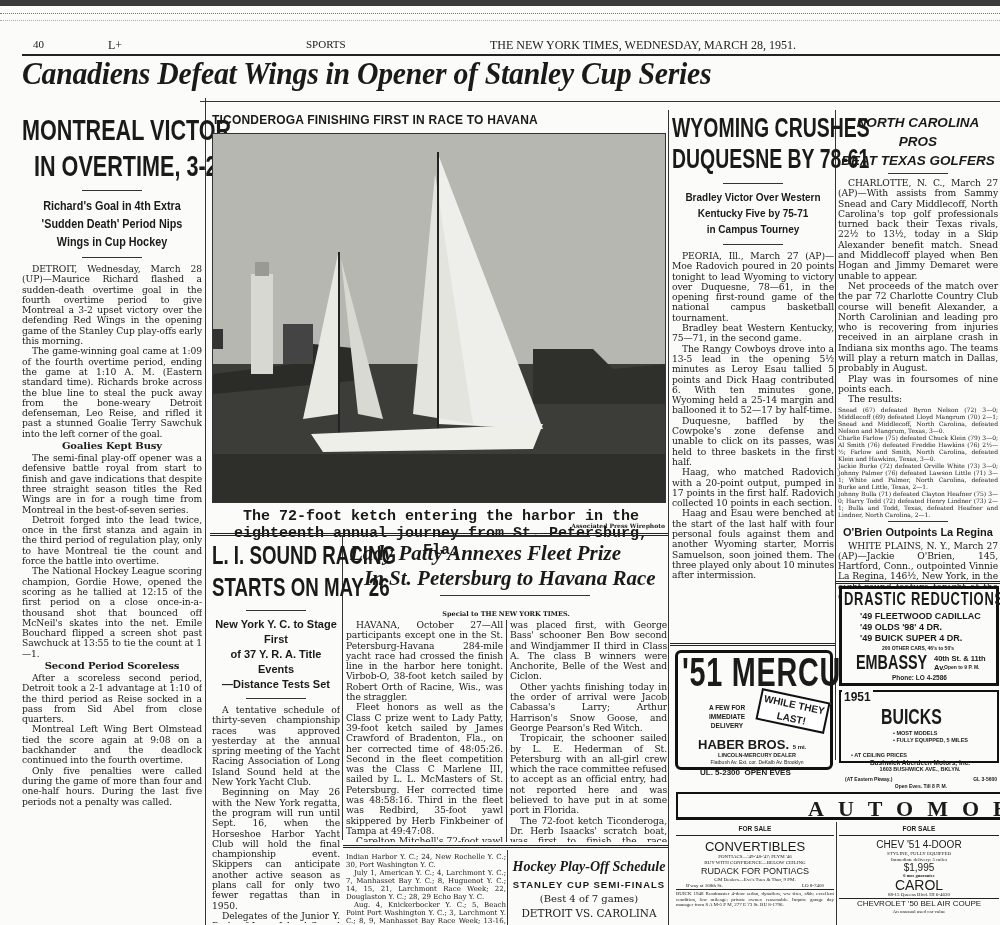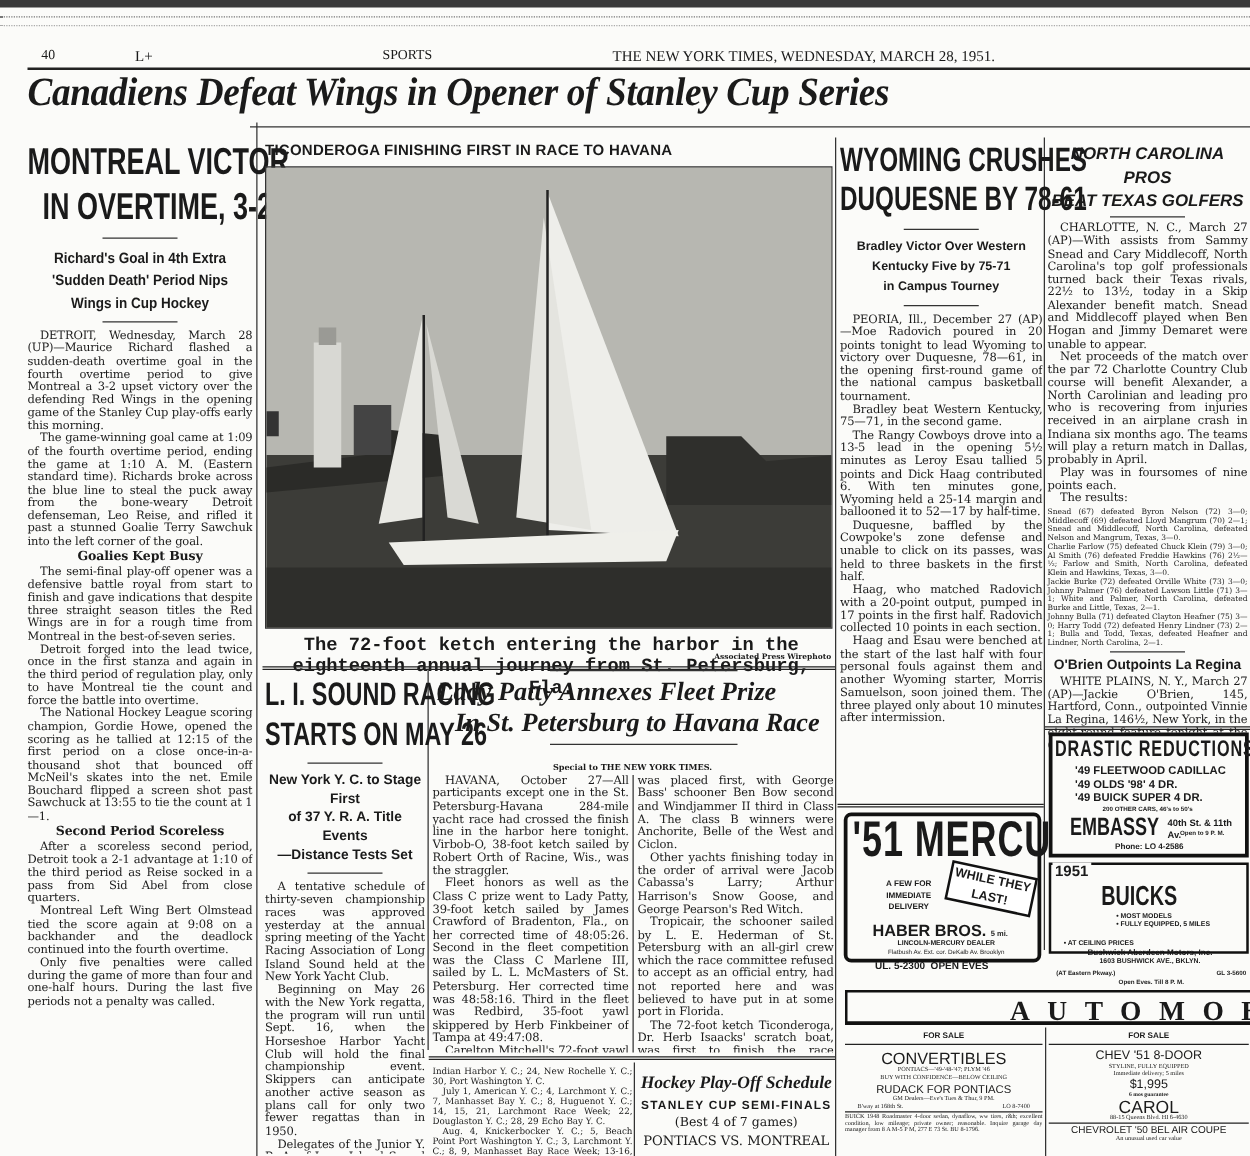--- a/index.html
+++ b/index.html
@@ -144,37 +144,37 @@
   <div>Indian Harbor Y. C.; 24, New Rochelle Y. C.; 30, Port Washington Y. C.</div>
   <div style="text-indent:8px">July 1, American Y. C.; 4, Larchmont Y. C.; 7, Manhasset Bay Y. C.; 8, Huguenot Y. C.; 14, 15, 21, Larchmont Race Week; 22, Douglaston Y. C.; 28, 29 Echo Bay Y. C.</div>
   <div style="text-indent:8px">Aug. 4, Knickerbocker Y. C.; 5, Beach Point Port Washington Y. C.; 3, Larchmont Y. C.; 8, 9, Manhasset Bay Race Week; 13-16, Horseshoe Harbor Y. C.</div>
 </div>
 <div class="abs ruleV" style="left:507px;top:850px;height:75px"></div>
 
 <div class="abs center" style="left:510px;top:858px;width:158px">
   <div style="font-family:'Liberation Serif',serif;font-style:italic;font-weight:bold;font-size:14px;line-height:18px">Hockey Play-Off Schedule</div>
   <div class="sans" style="font-size:9.5px;font-weight:bold;letter-spacing:1px;line-height:14px;margin-top:2px">STANLEY CUP SEMI-FINALS</div>
   <div style="font-size:10px;line-height:14px">(Best 4 of 7 games)</div>
-  <div style="font-size:10.5px;line-height:14px">PONTIACS VS. MONTREAL</div>
+  <div style="font-size:10.5px;line-height:14px">DETROIT VS. CAROLINA</div>
 </div>
 
 <div class="abs" style="left:672px;top:113px;width:162px">
   <div style="height:64px;position:relative">
     <div class="cond" style="position:absolute;left:0;top:0;width:225px;font-size:27px;line-height:31px;text-align:center">WYOMING CRUSHES</div>
     <div class="cond" style="position:absolute;left:0;top:31px;width:225px;font-size:27px;line-height:31px;text-align:center">DUQUESNE BY 78-61</div>
   </div>
   <div class="shortrule"></div>
   <div class="deck" style="font-size:10px;line-height:16px">
     <div>Bradley Victor Over Western</div>
     <div>Kentucky Five by 75-71</div>
     <div>in Campus Tourney</div>
   </div>
   <div class="shortrule"></div>
   <div class="body" style="height:370px;overflow:hidden">
-    <p>PEORIA, Ill., December 27 (AP)—Moe Radovich poured in 20 points tonight to lead Wyoming to victory over Duquesne, 78—61, in the opening first-round game of the national campus basketball tournament.</p>
+    <p>PEORIA, Ill., March 27 (AP)—Moe Radovich poured in 20 points tonight to lead Wyoming to victory over Duquesne, 78—61, in the opening first-round game of the national campus basketball tournament.</p>
     <p>Bradley beat Western Kentucky, 75—71, in the second game.</p>
     <p>The Rangy Cowboys drove into a 13-5 lead in the opening 5½ minutes as Leroy Esau tallied 5 points and Dick Haag contributed 6. With ten minutes gone, Wyoming held a 25-14 margin and ballooned it to 52—17 by half-time.</p>
     <p>Duquesne, baffled by the Cowpoke's zone defense and unable to click on its passes, was held to three baskets in the first half.</p>
     <p>Haag, who matched Radovich with a 20-point output, pumped in 17 points in the first half. Radovich collected 10 points in each section.</p>
     <p>Haag and Esau were benched at the start of the last half with four personal fouls against them and another Wyoming starter, Morris Samuelson, soon joined them. The three played only about 10 minutes after intermission.</p>
   </div>
 </div>
 <div class="abs ruleH" style="left:670px;top:643px;width:165px;border-top:3px double #222"></div>
 
 <div class="abs ad" style="left:675px;top:650px;width:158px;height:120px;border-radius:6px;border-width:3px">
@@ -192,21 +192,21 @@
 <div class="abs sans" style="left:700px;top:768px;font-size:8px;font-weight:bold"><span>UL. 5-2300</span>&nbsp;&nbsp;<span>OPEN EVES</span></div>
 
 <div class="abs" style="left:838px;top:113px;width:160px">
   <div style="font-family:'Liberation Sans',sans-serif;font-style:italic;font-weight:bold;font-size:13.5px;line-height:19px;text-align:center">
     <div>NORTH CAROLINA PROS</div>
     <div>BEAT TEXAS GOLFERS</div>
   </div>
   <div class="shortrule" style="margin:3px auto 4px"></div>
   <div class="body">
     <p>CHARLOTTE, N. C., March 27 (AP)—With assists from Sammy Snead and Cary Middlecoff, North Carolina's top golf professionals turned back their Texas rivals, 22½ to 13½, today in a Skip Alexander benefit match. Snead and Middlecoff played when Ben Hogan and Jimmy Demaret were unable to appear.</p>
-    <p>Net proceeds of the match over the par 72 Charlotte Country Club course will benefit Alexander, a North Carolinian and leading pro who is recovering from injuries received in an airplane crash in Indiana six months ago. The teams will play a return match in Dallas, probably in April.</p>
+    <p>Net proceeds of the match over the par 72 Charlotte Country Club course will benefit Alexander, a North Carolinian and leading pro who is recovering from injuries received in an airplane crash in Indiana six months ago. The teams will play a return match in Dallas, probably in August.</p>
     <p>Play was in foursomes of nine points each.</p>
     <p>The results:</p>
   </div>
   <div class="small" style="font-size:6px;line-height:7px;margin-top:1px">
     <div>Snead (67) defeated Byron Nelson (72) 3—0; Middlecoff (69) defeated Lloyd Mangrum (70) 2—1; Snead and Middlecoff, North Carolina, defeated Nelson and Mangrum, Texas, 3—0.</div>
     <div>Charlie Farlow (75) defeated Chuck Klein (79) 3—0; Al Smith (76) defeated Freddie Hawkins (76) 2½—½; Farlow and Smith, North Carolina, defeated Klein and Hawkins, Texas, 3—0.</div>
     <div>Jackie Burke (72) defeated Orville White (73) 3—0; Johnny Palmer (76) defeated Lawson Little (71) 3—1; White and Palmer, North Carolina, defeated Burke and Little, Texas, 2—1.</div>
     <div>Johnny Bulla (71) defeated Clayton Heafner (75) 3—0; Harry Todd (72) defeated Henry Lindner (73) 2—1; Bulla and Todd, Texas, defeated Heafner and Lindner, North Carolina, 2—1.</div>
   </div>
   <div class="shortrule" style="margin:3px auto 3px"></div>
@@ -264,21 +264,21 @@
   <div style="font-size:5px;line-height:6px">GM Dealers—Eve's Tues &amp; Thur, 9 PM.</div>
   <div style="font-size:5px;line-height:6px;display:flex;justify-content:space-between;padding:0 10px;border-bottom:1px solid #222">
       <span>B'way at 168th St.</span>
       <span>LO 8-7400</span>
     </div>
   <div style="font-size:5px;line-height:5.6px;text-align:justify;margin-top:1px">BUICK 1948 Roadmaster 4-door sedan, dynaflow, ww tires, r&amp;h; excellent condition, low mileage; private owner; reasonable. Inquire garage day manager from 8 A M-5 P M, 277 E 73 St. BU 8-1796.</div>
 </div>
 
 <div class="abs center" style="left:839px;top:822px;width:160px;font-family:'Liberation Serif',serif">
   <div class="sans" style="font-size:6.5px;font-weight:bold;border-bottom:1px solid #222;padding:3px 0 3px">FOR SALE</div>
-  <div class="sans" style="font-size:10px;line-height:12px;margin-top:3px">CHEV '51 8-DOOR</div>
+  <div class="sans" style="font-size:10px;line-height:12px;margin-top:3px">CHEV '51 4-DOOR</div>
   <div style="font-size:5px;line-height:5.5px">STYLINE, FULLY EQUIPPED</div>
   <div style="font-size:5px;line-height:5.5px">Immediate delivery; 5 miles</div>
   <div class="sans" style="font-size:10px;line-height:11px">$1,995</div>
   <div style="font-size:4.5px;line-height:5px;font-weight:bold">6 mos guarantee</div>
   <div class="sans" style="font-size:14px;line-height:14px">CAROL</div>
   <div style="font-size:5px;line-height:6px;border-bottom:1px solid #222">88-15 Queens Blvd.  HI 6-4630</div>
   <div class="sans" style="font-size:8px;line-height:10px">CHEVROLET '50 BEL AIR COUPE</div>
   <div style="font-size:5px;line-height:5px">An unusual used car value</div>
 </div>
 

